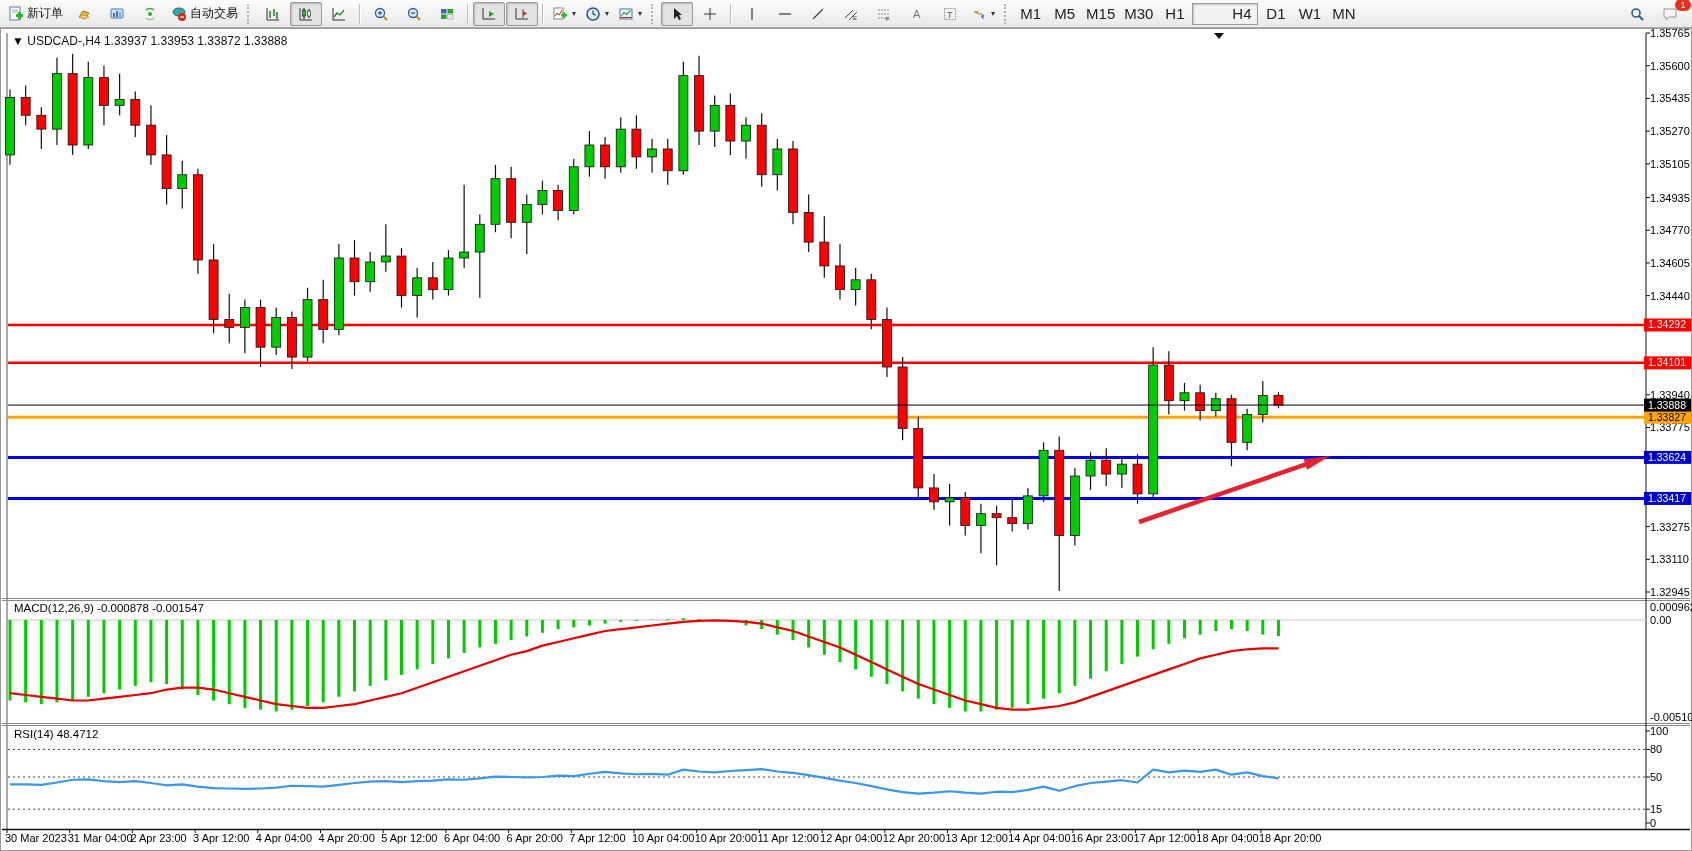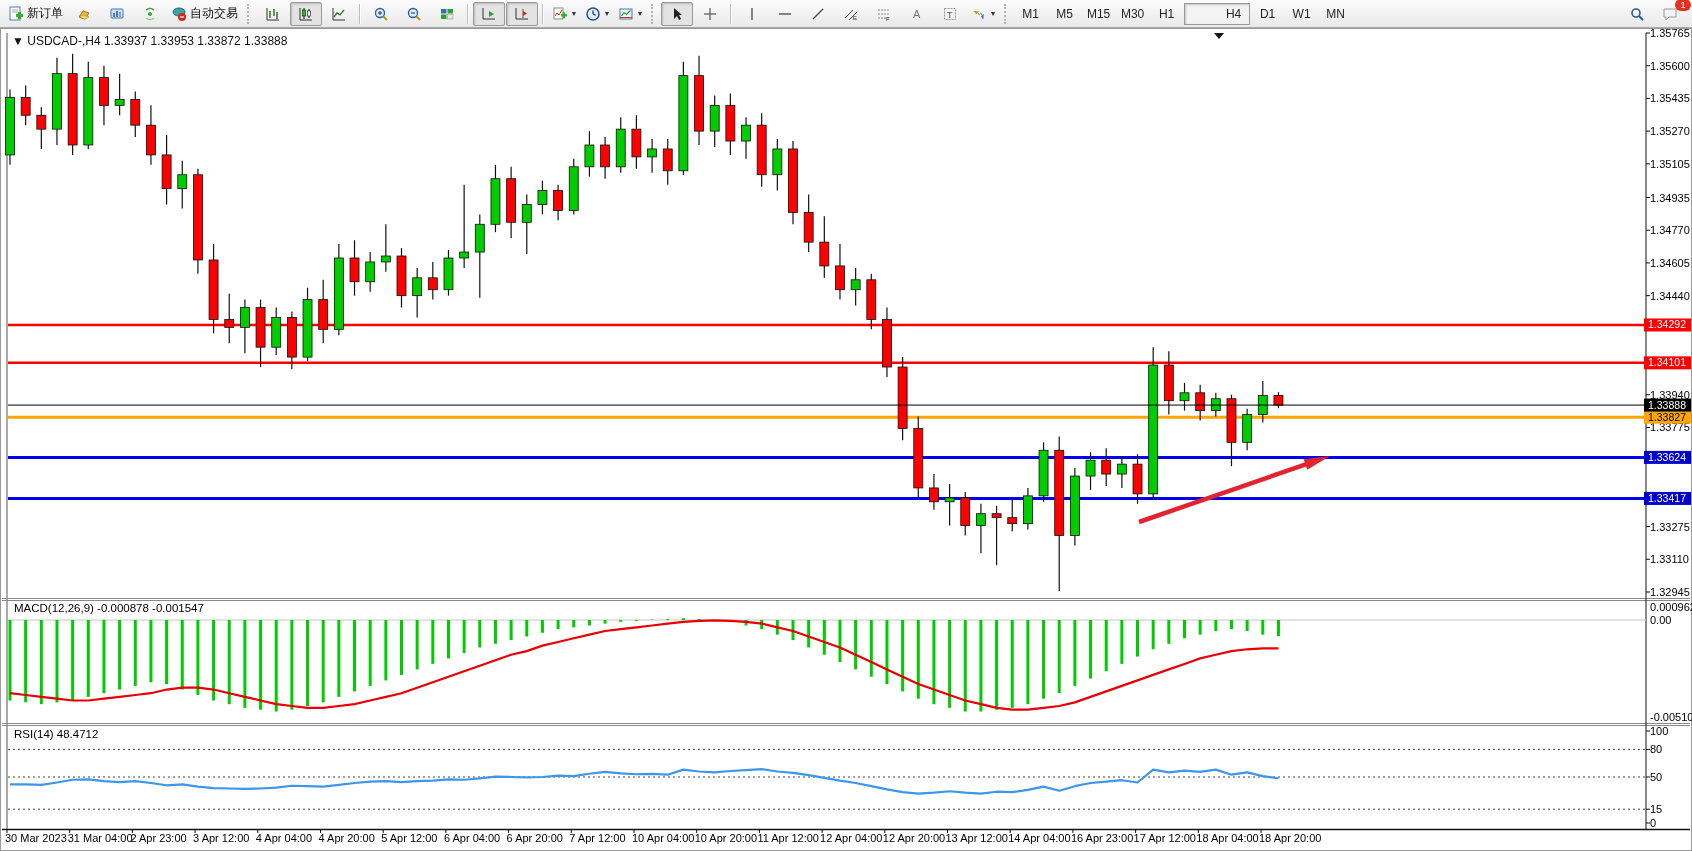--- a/index.html
+++ b/index.html
@@ -8,21 +8,21 @@
   #toolbar{position:absolute;top:0;left:0;width:1692px;height:28px;box-sizing:border-box;
     background:linear-gradient(#fcfcfc,#e9e9e9);border-bottom:1px solid #a9a9a9;
     display:flex;align-items:center;padding:0 4px;gap:1px;}
   .tb-btn{height:22px;min-width:24px;display:flex;align-items:center;justify-content:center;
     gap:3px;padding:0 3px;border:1px solid transparent;border-radius:2px;cursor:default;}
   .tb-btn.pressed{background:#e3e3e3;border:1px solid #9a9a9a;box-shadow:inset 1px 1px 2px rgba(0,0,0,.18);}
   .tb-label{font-size:12px;color:#111;white-space:nowrap;}
   .tb-sep{width:1px;height:20px;background:#bdbdbd;border-right:1px solid #fff;margin:0 3px;}
   .tb-grip{width:3px;height:20px;margin:0 4px;border-left:2px dotted #b4b4b4;}
   .tf-btn{height:20px;min-width:25px;display:flex;align-items:center;justify-content:center;
-    font-size:12px;color:#222;padding:0 3px;border:1px solid transparent;}
+    font-size:15px;color:#222;padding:0 3px;border:1px solid transparent;}
   .tf-btn.active{background:#f3f3f3;border:1px solid #9a9a9a;box-shadow:inset 1px 1px 2px rgba(0,0,0,.2);padding-left:36px;}
   .tb-caret{font-size:8px;color:#333;margin-left:1px;}
   .tb-spacer{flex:1;}
   .badge{position:absolute;top:-4px;right:-6px;background:#e53022;color:#fff;border-radius:8px;
     font-size:9px;min-width:12px;height:12px;line-height:12px;text-align:center;padding:0 2px;}
   .icon16{display:block;}
   
   #chart-area{position:absolute;top:28px;left:0;width:1692px;height:602px;background:#fff;}
   svg text{font-family:"Liberation Sans",sans-serif;}
 </style>

